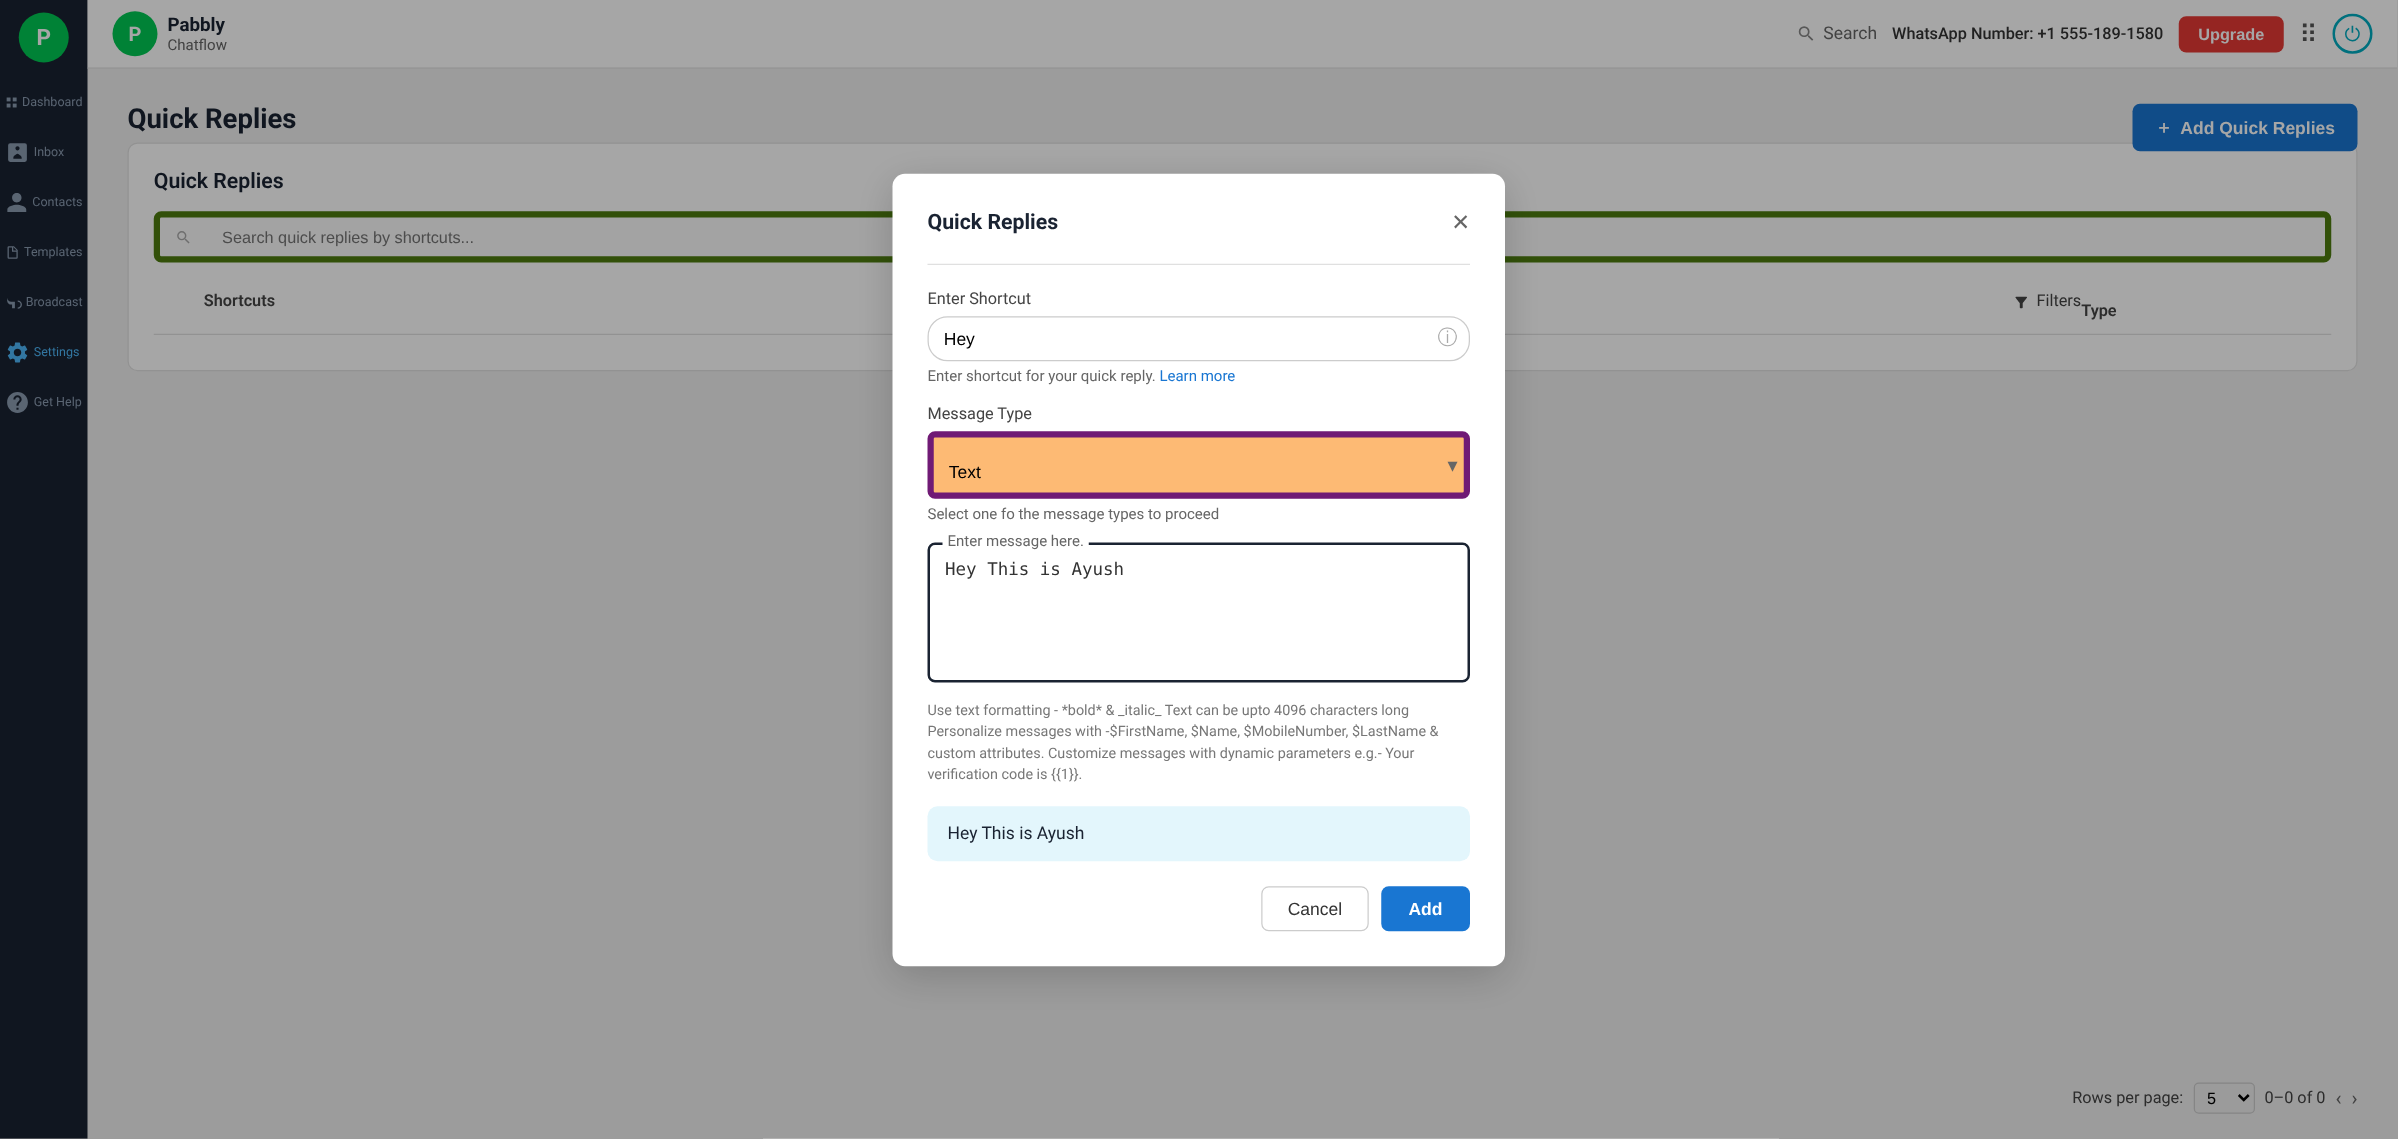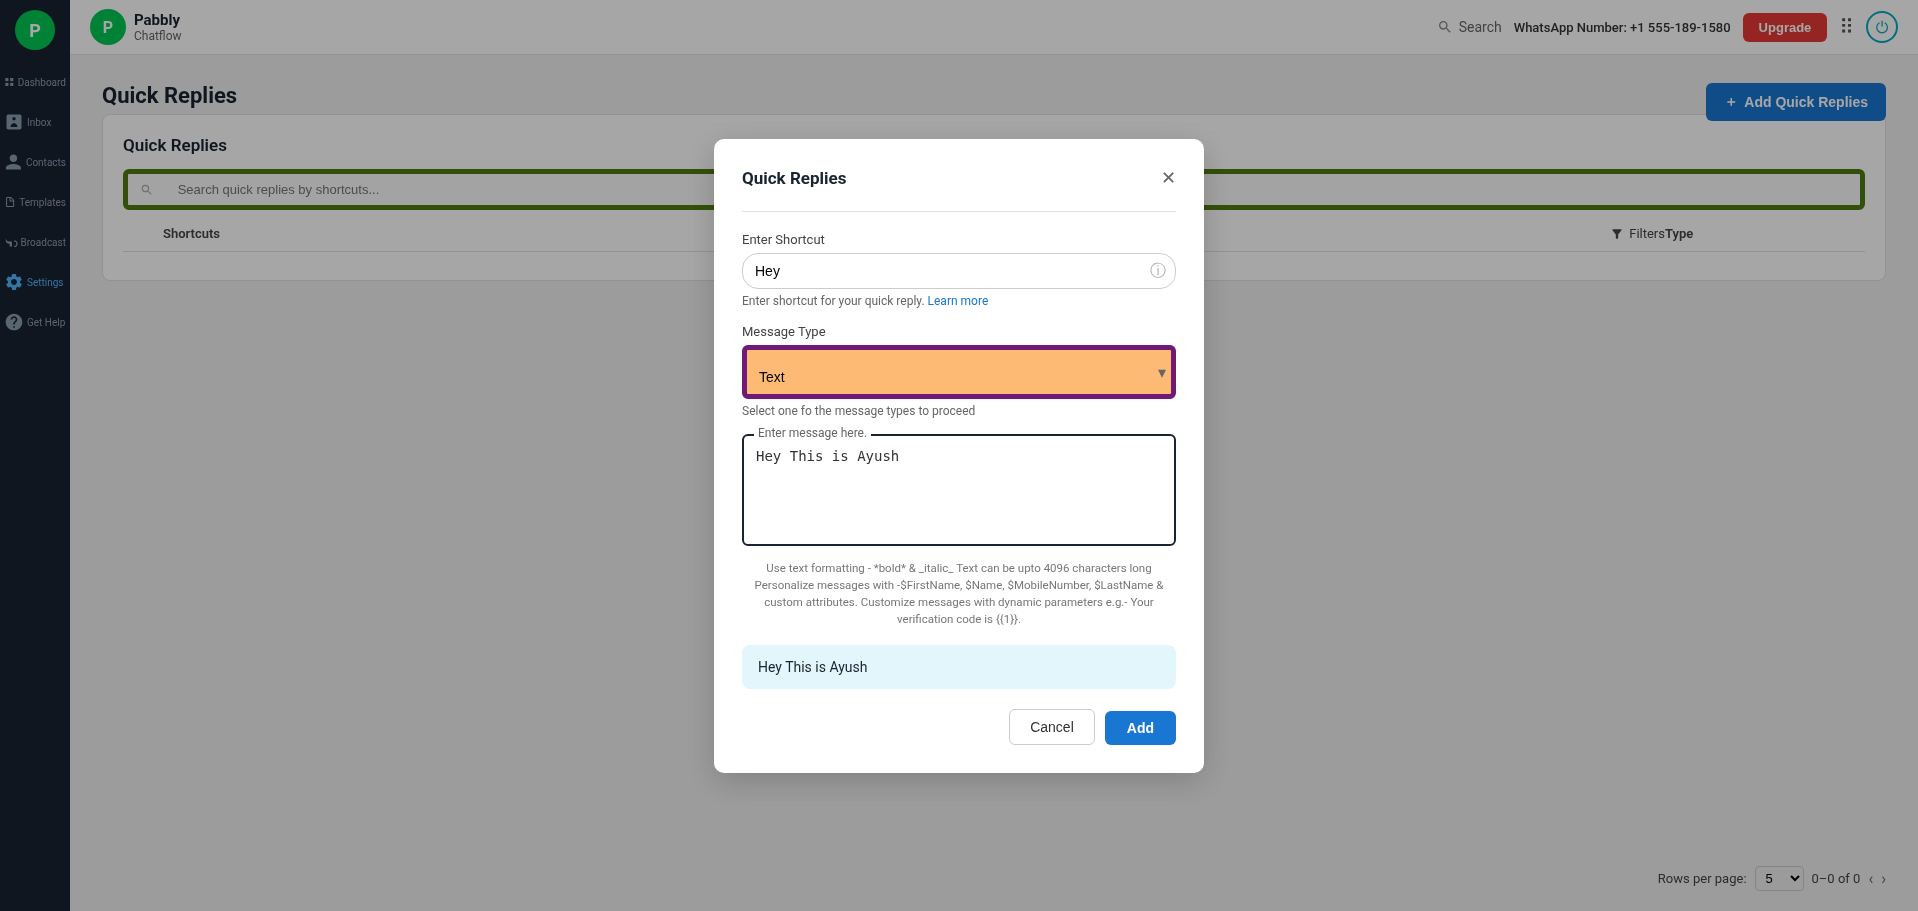--- a/index.html
+++ b/index.html
@@ -105,21 +105,21 @@
     .search-bar input {
       border: none; background: transparent; outline: none; font-size: 13px; color: #999; width: 100%;
     }
 
     .table-header {
       display: flex; align-items: center;
       border-bottom: 1px solid #e0e0e0; padding-bottom: 10px; margin-bottom: 8px;
     }
     .th-check { width: 40px; }
     .th-shortcuts { flex: 1; font-size: 13px; font-weight: 600; color: #444; }
-    .th-type { width: 200px; font-size: 13px; font-weight: 600; color: #444; }
+    .th-type { width: 200px; font-size: 13px; font-weight: 600; color: #444; margin-top: 16px; }
     .filters-btn { display: flex; align-items: center; gap: 5px; font-size: 13px; color: #444; cursor: pointer; margin-left: auto; }
 
     .pagination-bar {
       display: flex; align-items: center; justify-content: flex-end;
       gap: 8px; padding: 12px 0 0; font-size: 13px; color: #444;
       position: absolute; bottom: 20px; right: 32px;
     }
     .pagination-select {
       border: 1px solid #ccc; border-radius: 4px; padding: 3px 6px; font-size: 13px;
     }
@@ -181,30 +181,30 @@
     .message-box-legend {
       position: absolute; top: -10px; left: 10px;
       background: white; padding: 0 4px;
       font-size: 12px; color: #666;
     }
     .message-box-textarea {
       width: 100%; border: none; outline: none; resize: none;
       font-size: 14px; color: #333; min-height: 80px;
     }
 
-    .message-format-help { font-size: 11.5px; color: #777; margin-bottom: 16px; line-height: 1.5; text-align: center; }
+    .message-format-help { font-size: 11.5px; color: #777; margin-bottom: 16px; line-height: 1.5; }
 
     .message-preview {
       background: #e3f6fc; border-radius: 8px;
       padding: 14px 16px; font-size: 14px; color: #1a2332;
       margin-bottom: 20px;
     }
 
     .modal-footer {
-      display: flex; justify-content: flex-end; gap: 10px; align-items: flex-end;
+      display: flex; justify-content: flex-end; gap: 10px;
     }
     .btn-cancel {
       background: white; border: 1px solid #ccc; border-radius: 6px;
       padding: 9px 20px; font-size: 14px; cursor: pointer; color: #333;
     }
     .btn-add {
       background: #1976d2; color: white; border: none; border-radius: 6px;
       padding: 9px 22px; font-size: 14px; font-weight: 600; cursor: pointer;
     }
   </style>

